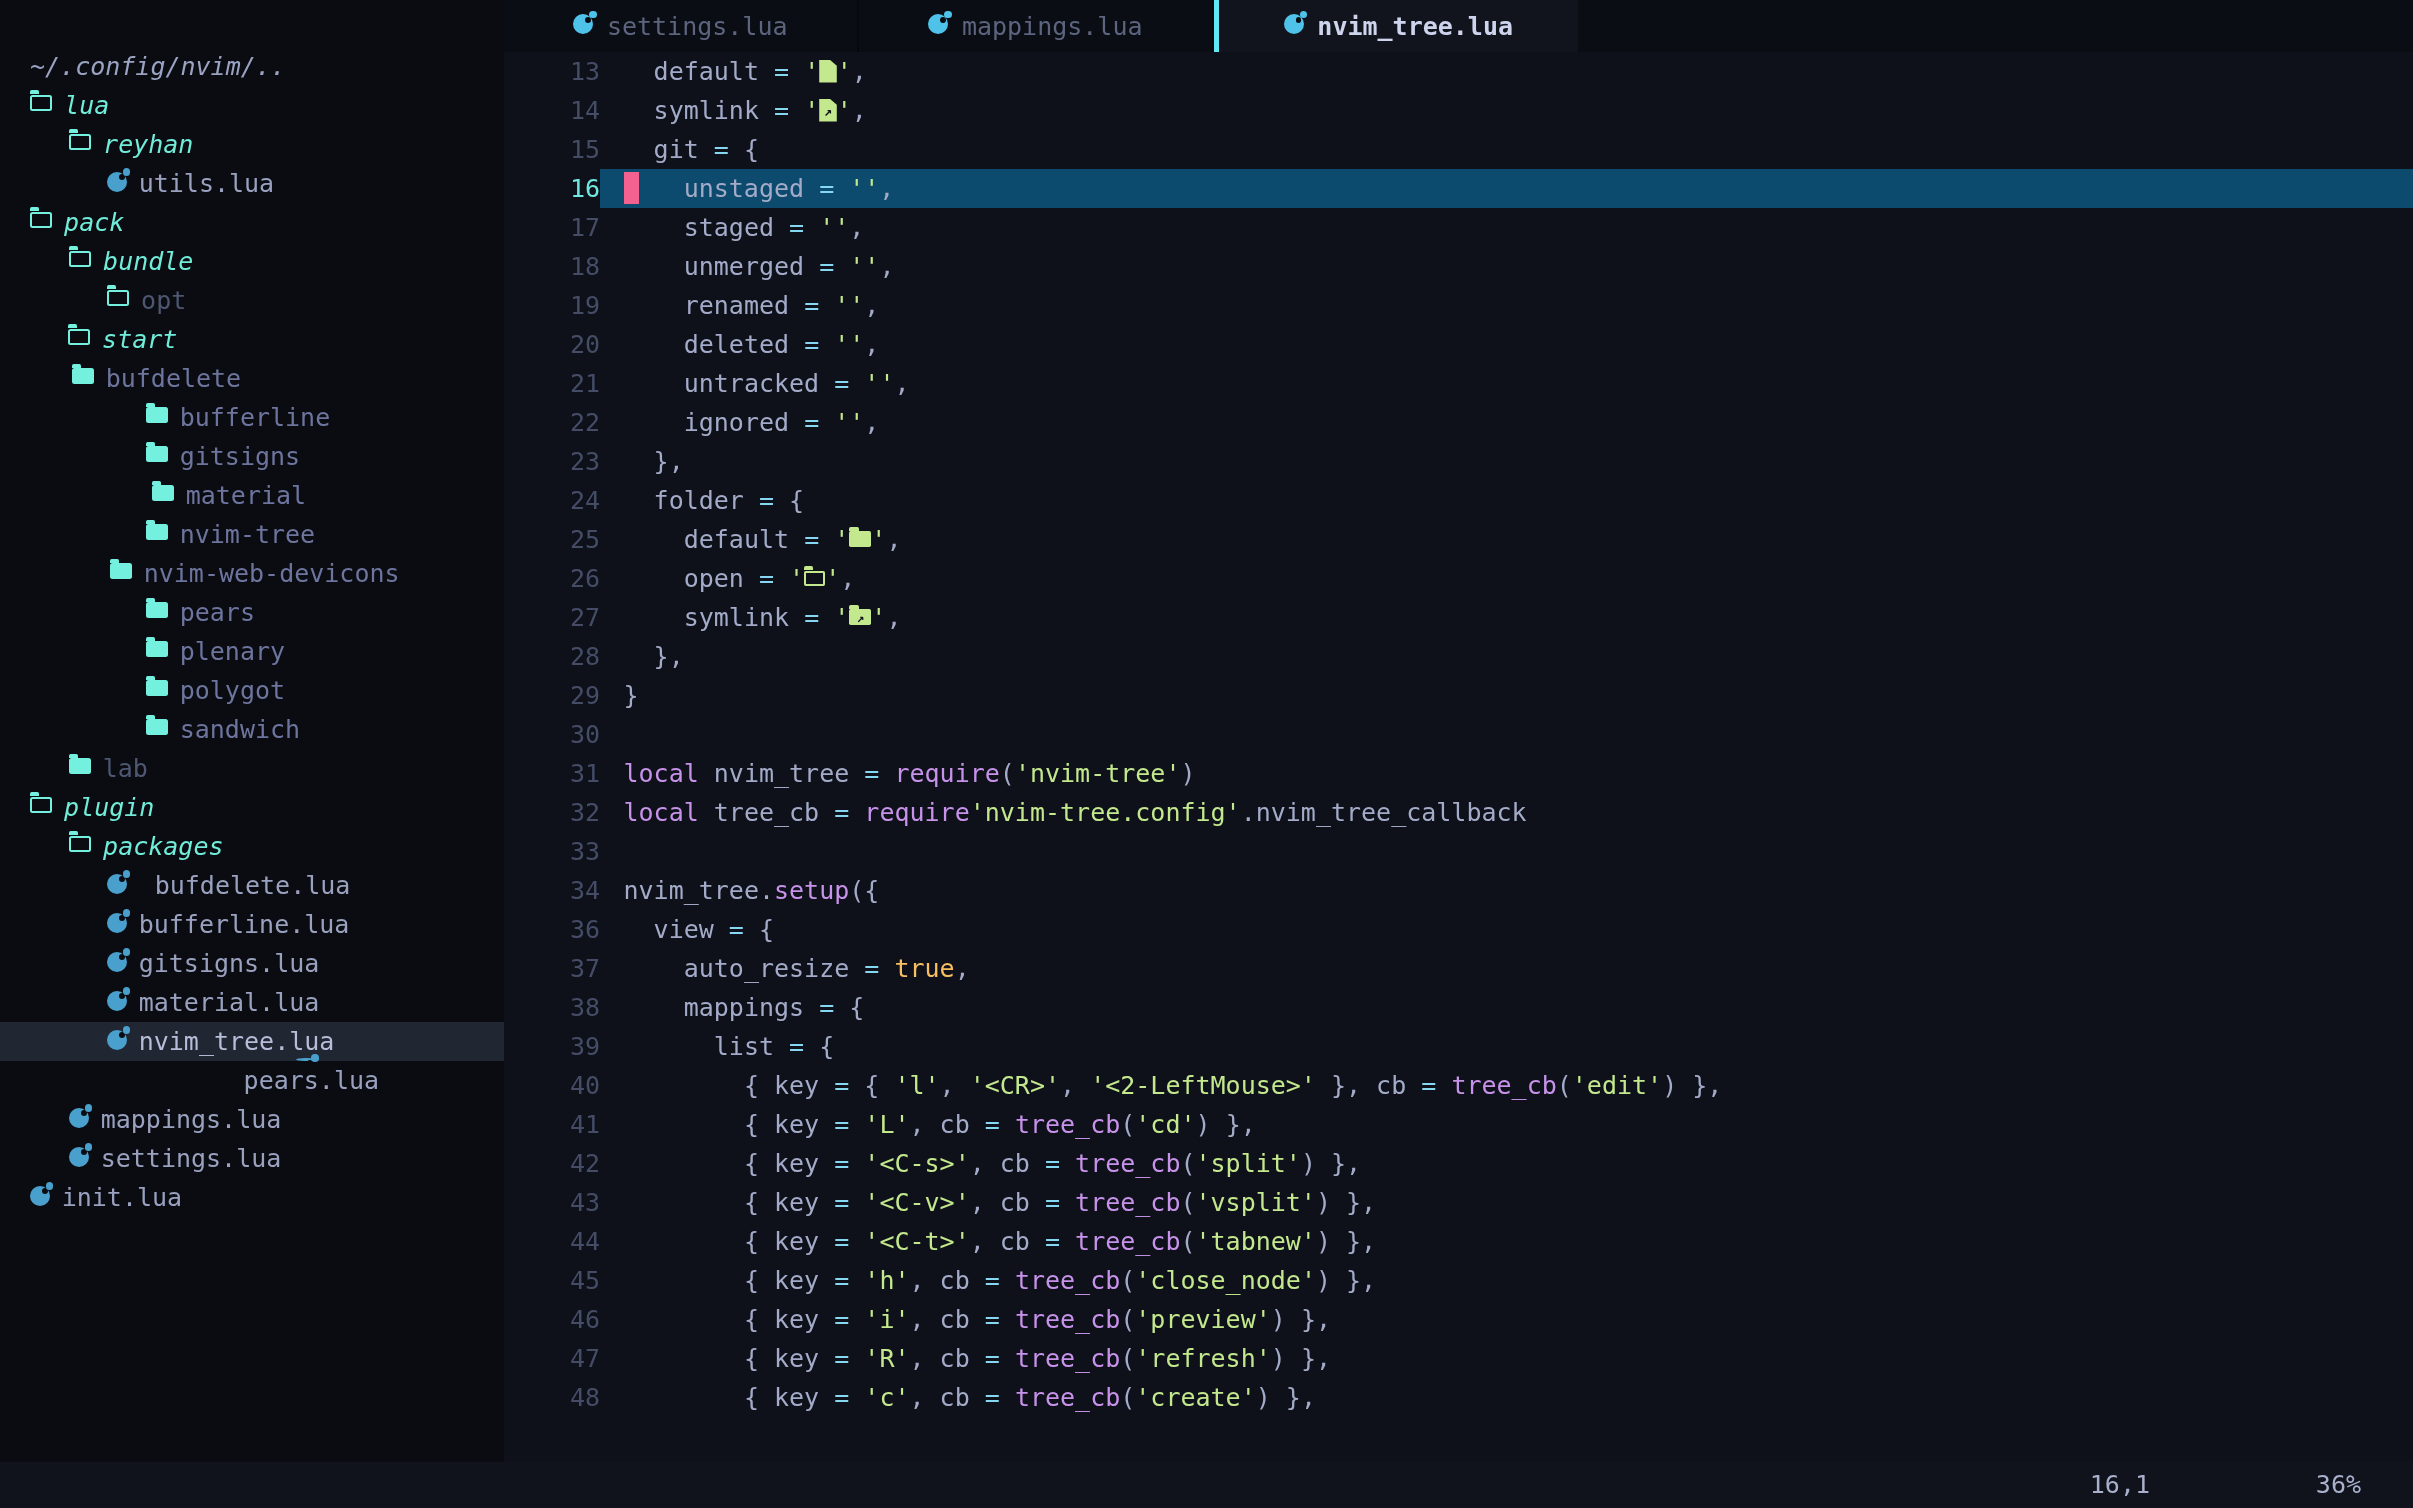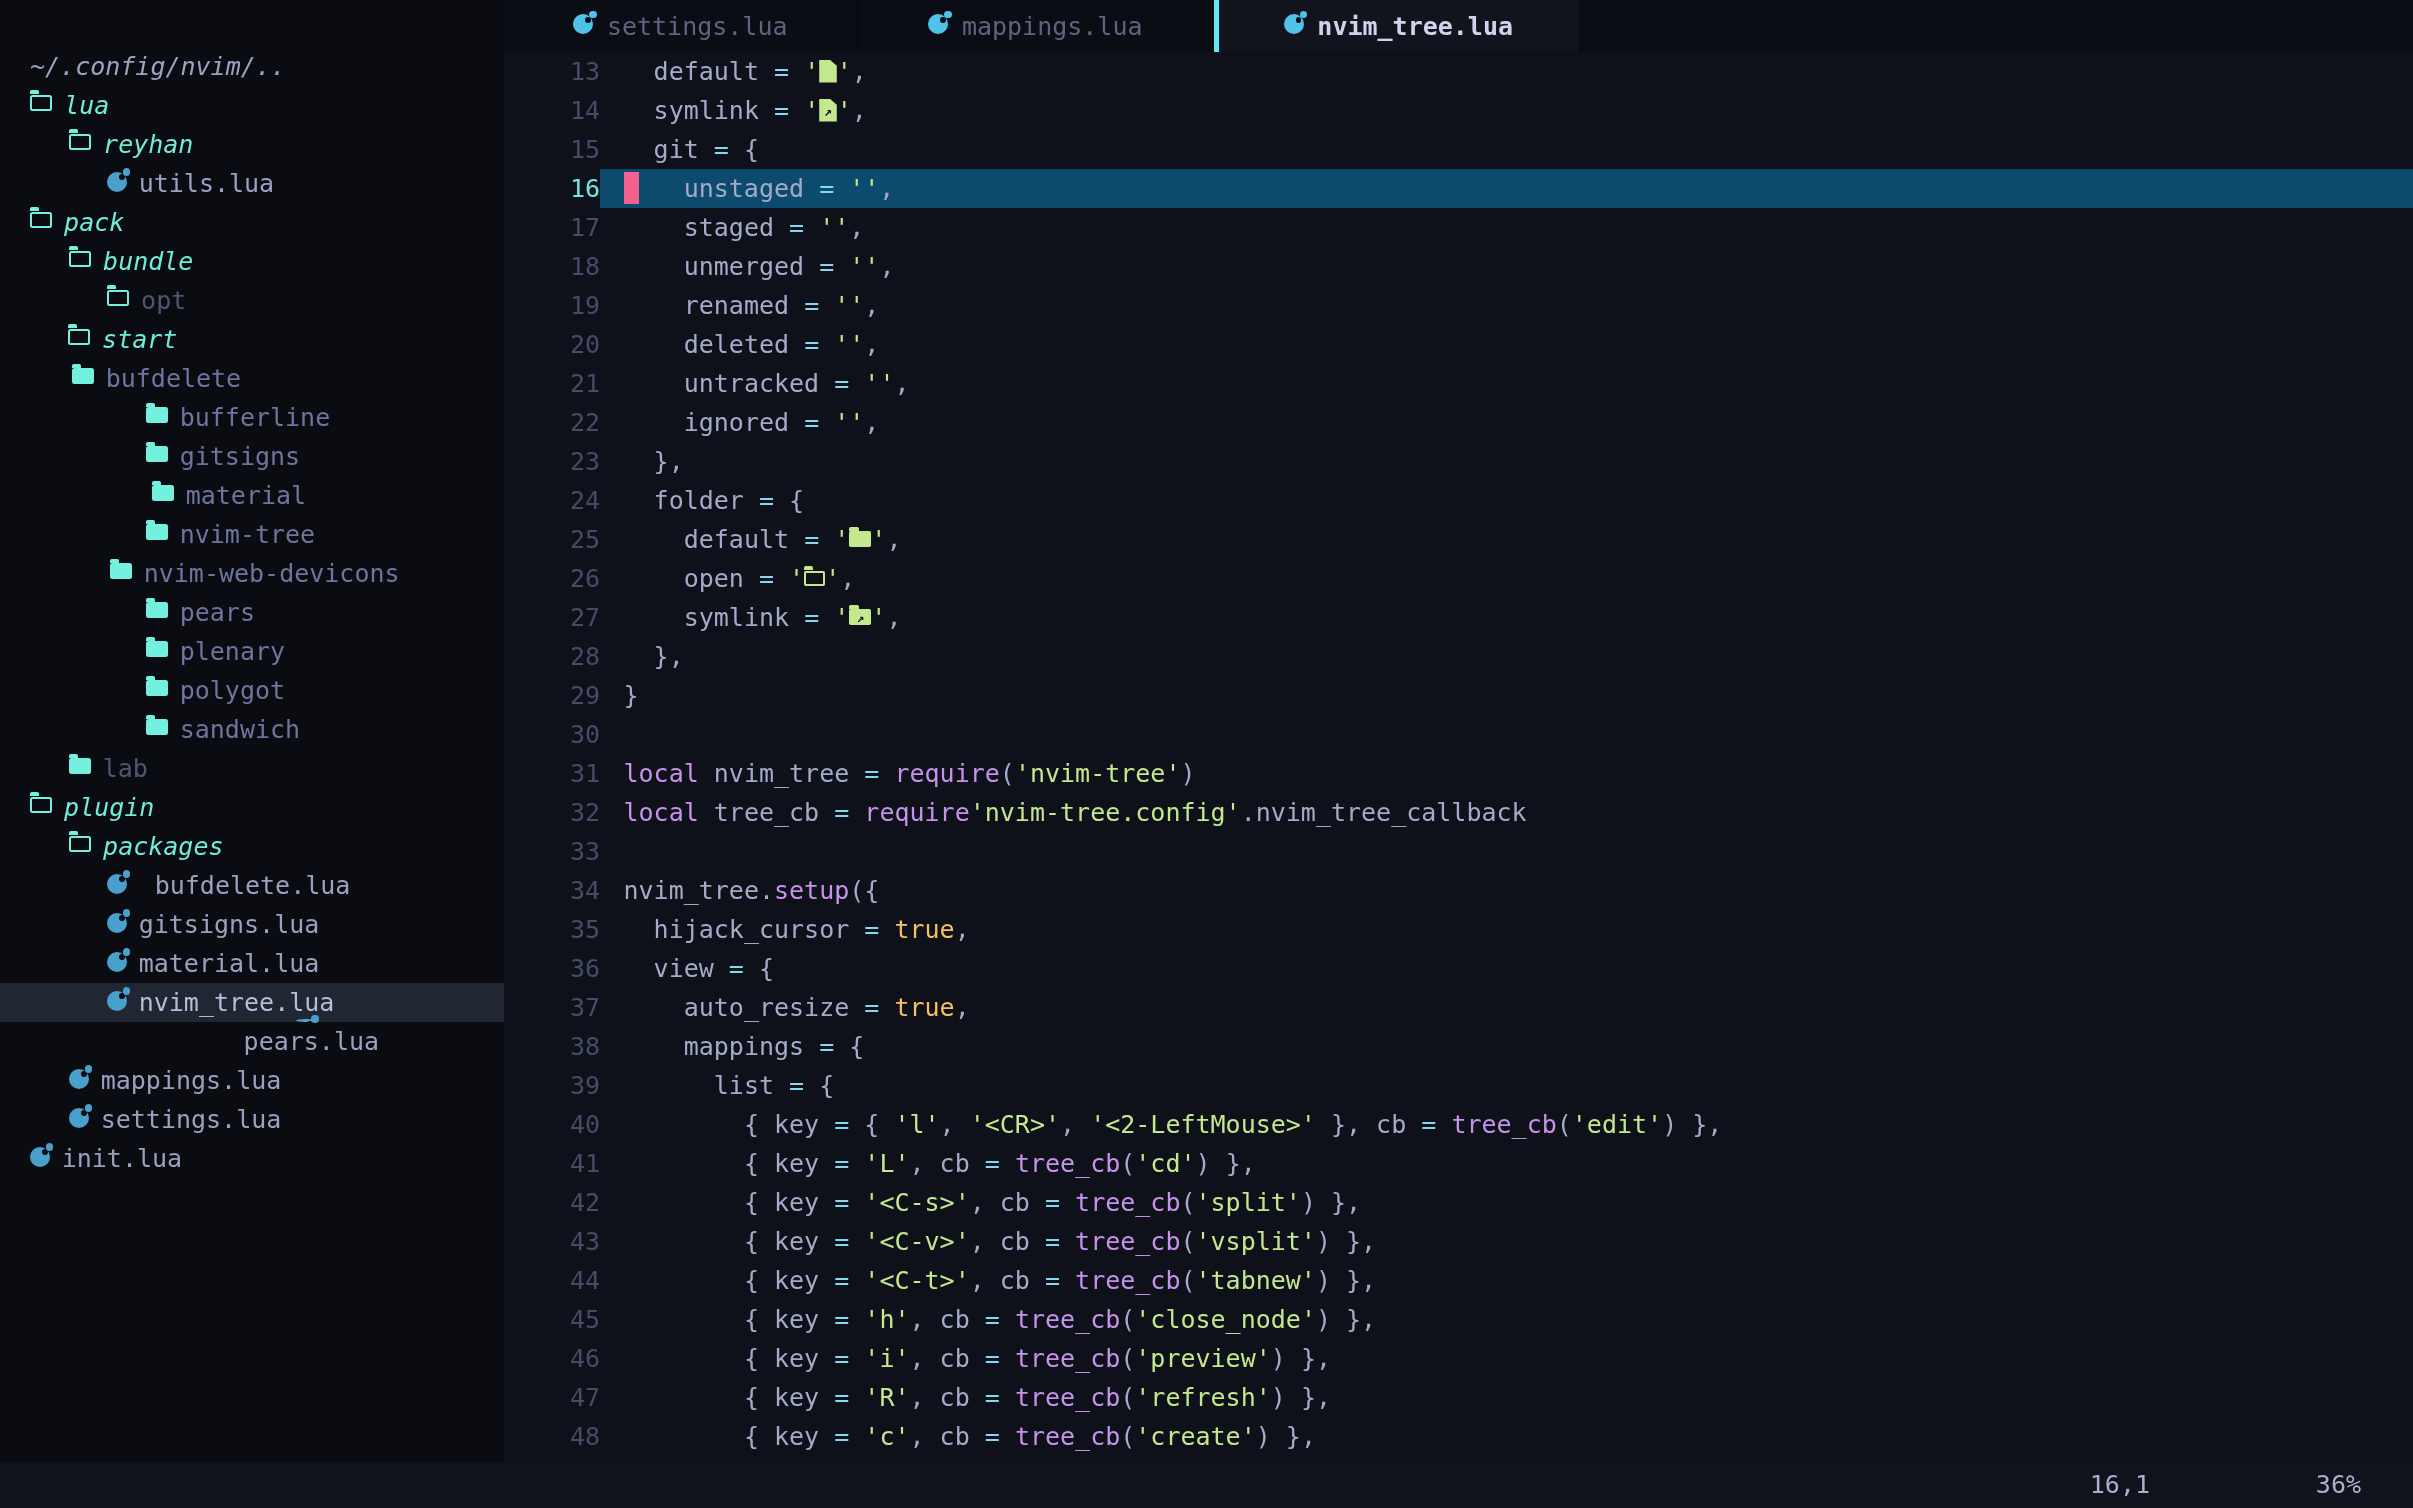--- a/index.html
+++ b/index.html
@@ -86,20 +86,21 @@
         <div class="trow" style="padding-left: 146px;"><span class="gi gi-fold fill"></span><span class="lbl pkg">nvim-tree</span></div>
         <div class="trow" style="padding-left: 110px;"><span class="gi gi-fold fill"></span><span class="lbl pkg">nvim-web-devicons</span></div>
         <div class="trow" style="padding-left: 146px;"><span class="gi gi-fold fill"></span><span class="lbl pkg">pears</span></div>
         <div class="trow" style="padding-left: 146px;"><span class="gi gi-fold fill"></span><span class="lbl pkg">plenary</span></div>
         <div class="trow" style="padding-left: 146px;"><span class="gi gi-fold fill"></span><span class="lbl pkg">polygot</span></div>
         <div class="trow" style="padding-left: 146px;"><span class="gi gi-fold fill"></span><span class="lbl pkg">sandwich</span></div>
         <div class="trow" style="padding-left: 69px;"><span class="gi gi-fold fill"></span><span class="lbl dim">lab</span></div>
         <div class="trow" style="padding-left: 30px;"><span class="gi gi-fold"></span><span class="lbl dir">plugin</span></div>
         <div class="trow" style="padding-left: 69px;"><span class="gi gi-fold"></span><span class="lbl dir">packages</span></div>
         <div class="trow" style="padding-left: 107px; gap: 16px;"><span class="gi gi-lua"></span><span class="lbl file">bufdelete.lua</span></div>
+        <div class="trow" style="padding-left: 107px;"><span class="gi gi-lua"></span><span class="lbl file">bufferline.lua</span></div>
         <div class="trow" style="padding-left: 107px;"><span class="gi gi-lua"></span><span class="lbl file">gitsigns.lua</span></div>
         <div class="trow" style="padding-left: 107px;"><span class="gi gi-lua"></span><span class="lbl file">material.lua</span></div>
         <div class="trow sel" style="padding-left: 107px;"><span class="gi gi-lua"></span><span class="lbl file">nvim_tree.lua</span></div>
         <div class="trow" style="padding-left: 107px; flex-direction: column;"><span class="gi gi-lua"></span><span class="lbl file">pears.lua</span></div>
         <div class="trow" style="padding-left: 69px;"><span class="gi gi-lua"></span><span class="lbl file">mappings.lua</span></div>
         <div class="trow" style="padding-left: 69px;"><span class="gi gi-lua"></span><span class="lbl file">settings.lua</span></div>
         <div class="trow" style="padding-left: 30px;"><span class="gi gi-lua"></span><span class="lbl file">init.lua</span></div>
       </div>
   </aside>
 
@@ -136,21 +137,20 @@
         <div class="cl"><span class="ln">25</span><span class="lt"><span class="c-p">    default </span><span class="c-op">=</span><span class="c-p"> </span><span class="c-st">'</span><span class="gi gi-gfold"></span><span class="c-st">'</span><span class="c-p">,</span></span></div>
         <div class="cl"><span class="ln">26</span><span class="lt"><span class="c-p">    open </span><span class="c-op">=</span><span class="c-p"> </span><span class="c-st">'</span><span class="gi gi-gfold open"></span><span class="c-st">'</span><span class="c-p">,</span></span></div>
         <div class="cl"><span class="ln">27</span><span class="lt"><span class="c-p">    symlink </span><span class="c-op">=</span><span class="c-p"> </span><span class="c-st">'</span><span class="gi gi-gfold sym"></span><span class="c-st">'</span><span class="c-p">,</span></span></div>
         <div class="cl"><span class="ln">28</span><span class="lt"><span class="c-p">  },</span></span></div>
         <div class="cl"><span class="ln">29</span><span class="lt"><span class="c-p">}</span></span></div>
         <div class="cl"><span class="ln">30</span><span class="lt"></span></div>
         <div class="cl"><span class="ln">31</span><span class="lt"><span class="c-kw">local </span><span class="c-p">nvim_tree </span><span class="c-op">=</span><span class="c-p"> </span><span class="c-kw">require</span><span class="c-p">(</span><span class="c-st">'nvim-tree'</span><span class="c-p">)</span></span></div>
         <div class="cl"><span class="ln">32</span><span class="lt"><span class="c-kw">local </span><span class="c-p">tree_cb </span><span class="c-op">=</span><span class="c-p"> </span><span class="c-kw">require</span><span class="c-st">'nvim-tree.config'</span><span class="c-p">.nvim_tree_callback</span></span></div>
         <div class="cl"><span class="ln">33</span><span class="lt"></span></div>
         <div class="cl"><span class="ln">34</span><span class="lt"><span class="c-p">nvim_tree.</span><span class="c-kw">setup</span><span class="c-p">({</span></span></div>
-        <div class="cl"><span class="ln">35</span><span class="lt"><span class="c-p">  hijack_cursor </span><span class="c-op">=</span><span class="c-p"> </span><span class="c-bo">true</span><span class="c-p">,</span></span></div>
         <div class="cl"><span class="ln">36</span><span class="lt"><span class="c-p">  view </span><span class="c-op">=</span><span class="c-p"> {</span></span></div>
         <div class="cl"><span class="ln">37</span><span class="lt"><span class="c-p">    auto_resize </span><span class="c-op">=</span><span class="c-p"> </span><span class="c-bo">true</span><span class="c-p">,</span></span></div>
         <div class="cl"><span class="ln">38</span><span class="lt"><span class="c-p">    mappings </span><span class="c-op">=</span><span class="c-p"> {</span></span></div>
         <div class="cl"><span class="ln">39</span><span class="lt"><span class="c-p">      list </span><span class="c-op">=</span><span class="c-p"> {</span></span></div>
         <div class="cl"><span class="ln">40</span><span class="lt"><span class="c-p">        { key </span><span class="c-op">=</span><span class="c-p"> { </span><span class="c-st">'l'</span><span class="c-p">, </span><span class="c-st">'&lt;CR&gt;'</span><span class="c-p">, </span><span class="c-st">'&lt;2-LeftMouse&gt;'</span><span class="c-p"> }, cb </span><span class="c-op">=</span><span class="c-p"> </span><span class="c-kw">tree_cb</span><span class="c-p">(</span><span class="c-st">'edit'</span><span class="c-p">) },</span></span></div>
         <div class="cl"><span class="ln">41</span><span class="lt"><span class="c-p">        { key </span><span class="c-op">=</span><span class="c-p"> </span><span class="c-st">'L'</span><span class="c-p">, cb </span><span class="c-op">=</span><span class="c-p"> </span><span class="c-kw">tree_cb</span><span class="c-p">(</span><span class="c-st">'cd'</span><span class="c-p">) },</span></span></div>
         <div class="cl"><span class="ln">42</span><span class="lt"><span class="c-p">        { key </span><span class="c-op">=</span><span class="c-p"> </span><span class="c-st">'&lt;C-s&gt;'</span><span class="c-p">, cb </span><span class="c-op">=</span><span class="c-p"> </span><span class="c-kw">tree_cb</span><span class="c-p">(</span><span class="c-st">'split'</span><span class="c-p">) },</span></span></div>
         <div class="cl"><span class="ln">43</span><span class="lt"><span class="c-p">        { key </span><span class="c-op">=</span><span class="c-p"> </span><span class="c-st">'&lt;C-v&gt;'</span><span class="c-p">, cb </span><span class="c-op">=</span><span class="c-p"> </span><span class="c-kw">tree_cb</span><span class="c-p">(</span><span class="c-st">'vsplit'</span><span class="c-p">) },</span></span></div>
         <div class="cl"><span class="ln">44</span><span class="lt"><span class="c-p">        { key </span><span class="c-op">=</span><span class="c-p"> </span><span class="c-st">'&lt;C-t&gt;'</span><span class="c-p">, cb </span><span class="c-op">=</span><span class="c-p"> </span><span class="c-kw">tree_cb</span><span class="c-p">(</span><span class="c-st">'tabnew'</span><span class="c-p">) },</span></span></div>
         <div class="cl"><span class="ln">45</span><span class="lt"><span class="c-p">        { key </span><span class="c-op">=</span><span class="c-p"> </span><span class="c-st">'h'</span><span class="c-p">, cb </span><span class="c-op">=</span><span class="c-p"> </span><span class="c-kw">tree_cb</span><span class="c-p">(</span><span class="c-st">'close_node'</span><span class="c-p">) },</span></span></div>

